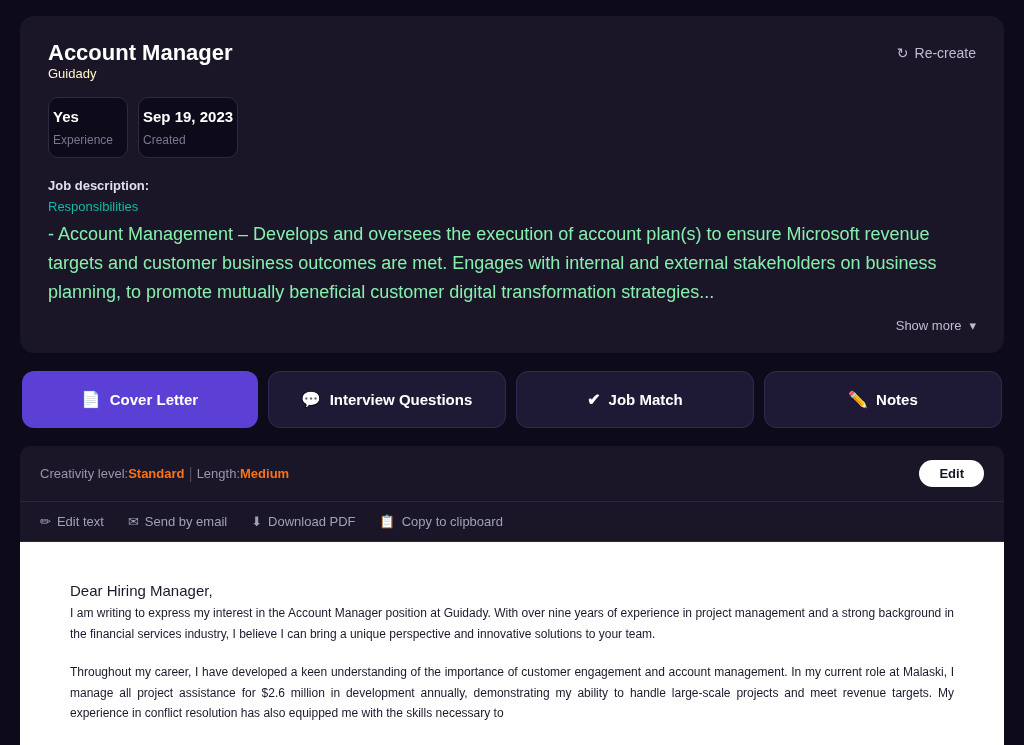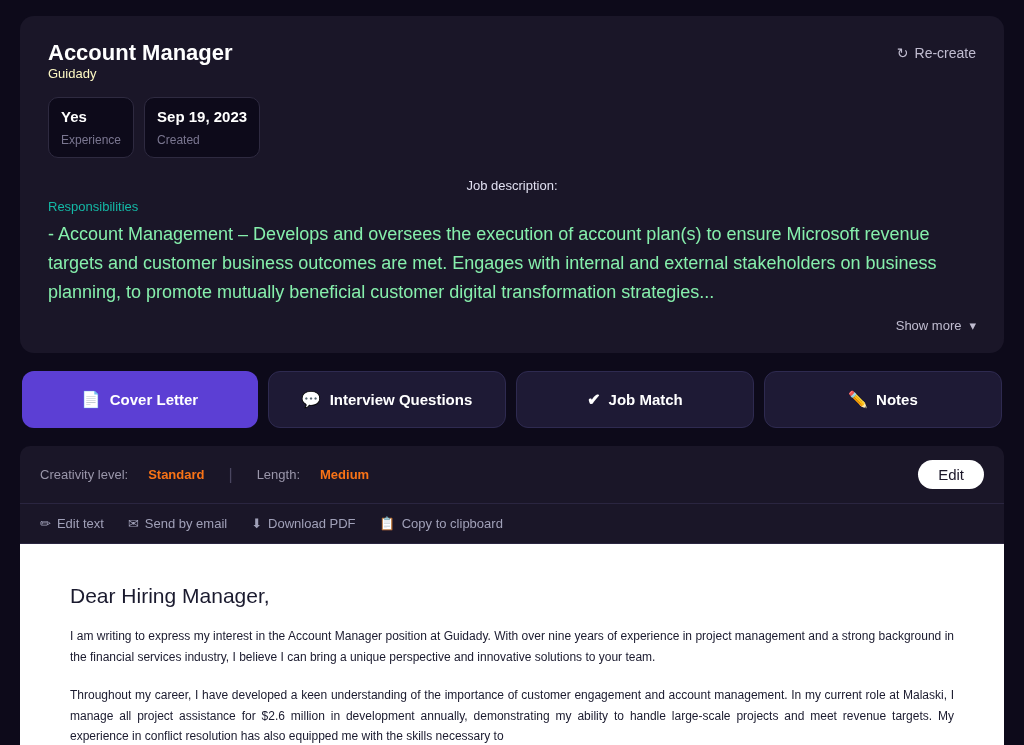--- a/index.html
+++ b/index.html
@@ -62,44 +62,43 @@
     .meta-badges {
       display: flex;
       gap: 10px;
       margin-bottom: 20px;
     }
 
     .meta-badge {
       background: #0d0a1a;
       border: 1px solid #2e2a40;
       border-radius: 10px;
-      padding: 10px 12px;
+      padding: 10px 4px;
       min-width: 80px;
     }
 
     .meta-badge-value {
       font-size: 15px;
       font-weight: 600;
       color: #ffffff;
       display: block;
     }
 
     .meta-badge-label {
       font-size: 12px;
       color: #7a7690;
       display: block;
       margin-top: 8px;
     }
 
     .job-description-label {
       font-size: 13px;
-      font-weight: 400;
+      font-weight: 700;
       color: #e0dff0;
       margin-bottom: 6px;
-      text-align: center;
     }
 
     .job-description-section-label {
       font-size: 13px;
       color: #14b8a6;
       margin-bottom: 6px;
     }
 
     .job-description-text {
       font-size: 18px;
@@ -160,21 +159,21 @@
       font-size: 16px;
     }
 
     
     .settings-bar {
       background: #1a1628;
       border-radius: 10px 10px 0 0;
       padding: 14px 20px;
       display: flex;
       align-items: center;
-      gap: 20px;
+      gap: 0;
       border-bottom: 1px solid #2a2540;
     }
 
     .settings-text {
       font-size: 13px;
       color: #9a96aa;
     }
 
     .settings-value {
       font-size: 13px;
@@ -190,22 +189,22 @@
       color: #4a4660;
       margin: 0 4px;
     }
 
     .edit-btn {
       background: #ffffff;
       color: #1a1628;
       border: none;
       border-radius: 20px;
       padding: 6px 20px;
-      font-size: 15px;
-      font-weight: 400;
+      font-size: 13px;
+      font-weight: 700;
       cursor: pointer;
     }
 
     
     .toolbar {
       background: #1a1628;
       padding: 12px 20px;
       display: flex;
       align-items: center;
       gap: 24px;
@@ -229,22 +228,22 @@
 
     
     .letter-content {
       background: #ffffff;
       color: #1a1a2e;
       padding: 40px 50px;
       min-height: 220px;
     }
 
     .letter-salutation {
-      font-size: 21px;
-      margin-bottom: 18px;
+      font-size: 15px;
+      margin-bottom: 4px;
       color: #1a1a2e;
     }
 
     .letter-paragraph {
       font-size: 12px;
       line-height: 1.7;
       color: #1a1a2e;
       margin-bottom: 18px;
       text-align: justify;
     }

